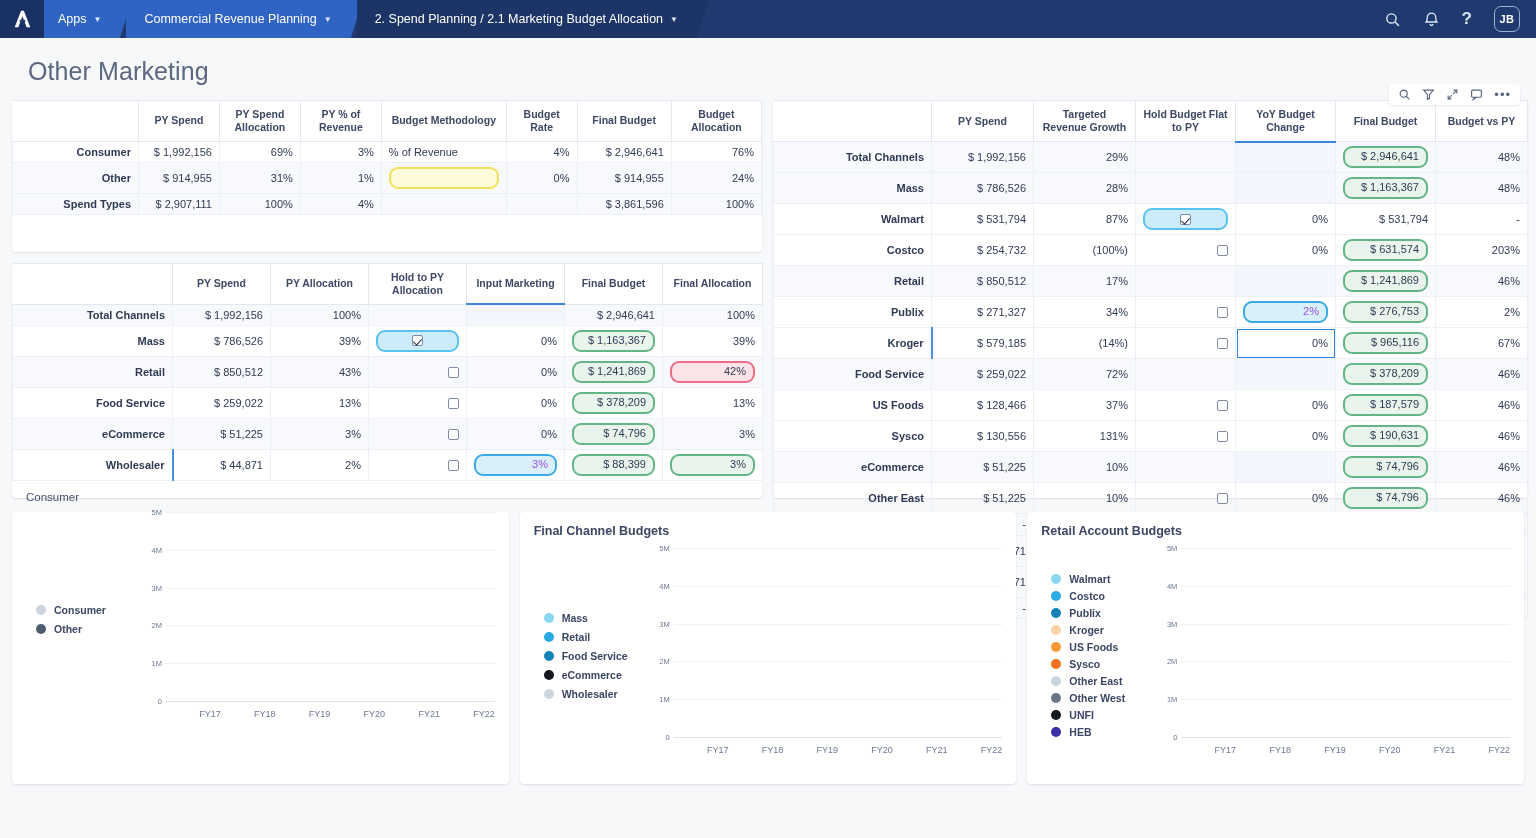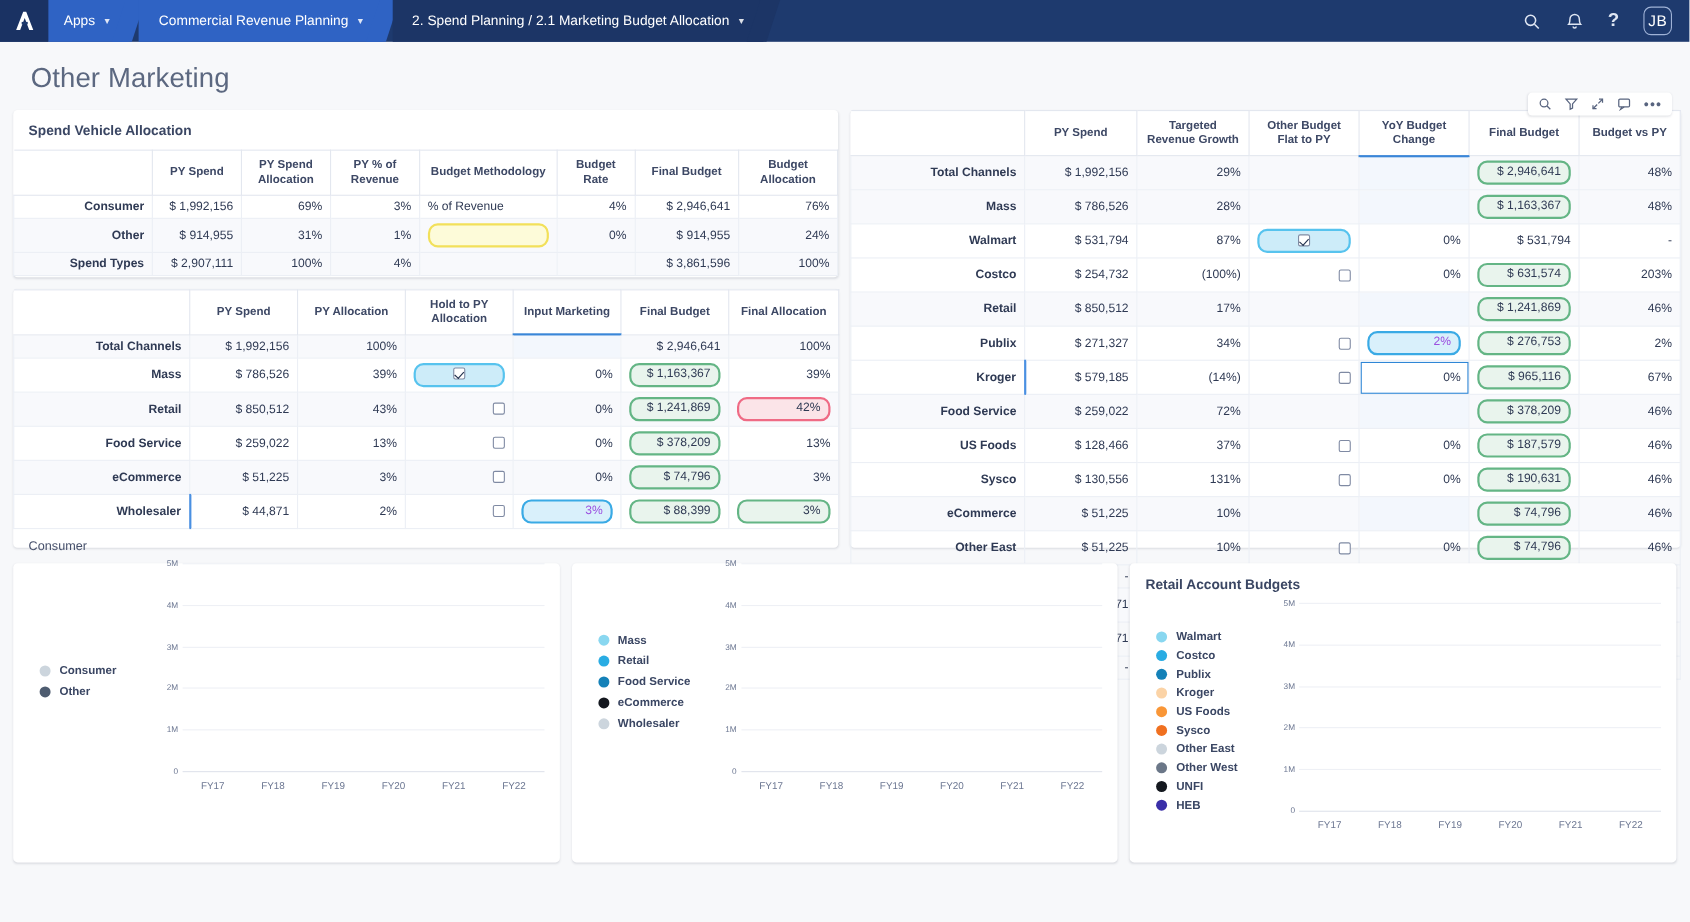--- a/index.html
+++ b/index.html
@@ -28,21 +28,21 @@
   .seg-skew {
     position:absolute; top:0; right:-9px; width:18px; height:100%;
     background:inherit; transform: skewX(-18deg); z-index:0;
   }
   .nav-seg > span { position: relative; z-index: 1; }
   .caret { font-size: 8px; opacity: .85; position: relative; z-index:1; }
   .nav-right { margin-left:auto; display:flex; align-items:center; gap:22px; padding-right:16px; }
   .nav-ico { color:#dfe6f3; cursor:pointer; display:flex; align-items:center; }
   .avatar {
     width:26px; height:26px; border-radius:7px; border:1.5px solid #9fb2d6;
-    color:#fff; font-size:14px; font-weight:normal; display:flex;
+    color:#fff; font-size:11px; font-weight:bold; display:flex;
     align-items:center; justify-content:center; letter-spacing:.4px; cursor:pointer;text-align:center;
   }
 
   
   .page-title {
     font-size: 25px; font-weight: 400; color:#5c6880;
     padding: 19px 0 0 28px; letter-spacing: .1px;
   }
 
   
@@ -117,21 +117,21 @@
   .yaxis { position:absolute; left:0; top:0; bottom:26px; width:26px; }
   .ytick { position:absolute; right:4px; font-size:7.5px; color:#6a7governance; color:#6c7792; transform:translateY(-50%); }
   .gridlines { position:absolute; left:26px; right:0; top:0; bottom:26px; }
   .gline { position:absolute; left:0; right:0; height:1px; background:#eef0f5; }
   .gline.base { background:#dfe3ec; }
   .bars { position:absolute; left:26px; right:0; top:0; bottom:26px; display:flex; align-items:flex-end; }
   .bargroup { flex:1; display:flex; flex-direction:column; justify-content:flex-end; align-items:center; height:100%; }
   .bar { width:38px; display:flex; flex-direction:column-reverse; }
   .seg { width:100%; }
   .xaxis { position:absolute; left:26px; right:0; bottom:0; height:26px; display:flex; }
-  .xlabel { flex:1; text-align:center; font-size:9px; color:#6c7792; padding-top:8px; }
+  .xlabel { flex:1; text-align:right; font-size:9px; color:#6c7792; padding-top:8px; }
 </style>
 </head>
 <body>
 
 <div class="topnav">
   <div class="logo-box">
     <svg width="22" height="22" viewBox="0 0 24 24">
       <path d="M11 3 L4 21 L8 21 L12.5 9 L17 21 L21 21 L14 3 Z" fill="#fff"></path>
       <rect x="9.5" y="13" width="6" height="2.4" fill="#1e3a6e"></rect>
     </svg>
@@ -173,21 +173,20 @@
   </div>
 </div>
 
 <div class="page-title">Other Marketing</div>
 
 <div class="grid-row">
 
   <div style="width:750px; display:flex; flex-direction:column; gap:11px;">
 
     <div class="card" style="height:152px;">
-      <div class="card-title">Spend Vehicle Allocation</div>
       <table class="grid">
         <colgroup>
           <col style="width:123px">
             <col style="width:79px">
             <col style="width:79px">
             <col style="width:79px">
           <col style="width:122px">
             <col style="width:69px">
             <col style="width:92px">
             <col style="width:88px">
@@ -380,21 +379,21 @@
           <col style="width:100px">
         <col style="width:100px">
           <col style="width:100px">
           <col style="width:92px">
       </colgroup>
       <thead>
           <tr id="ac-head">
             <th class="rowhdr"></th>
             <th>PY Spend</th>
             <th>Targeted Revenue Growth</th>
-            <th>Other Budget Flat to PY</th>
+            <th>Hold Budget Flat to PY</th>
             <th class="colsel">YoY Budget Change</th>
             <th>Final Budget</th>
             <th>Budget vs PY</th>
           </tr>
         </thead>
       <tbody id="ac-body">
           <tr class="alt">
             <td class="lbl i0">Total Channels</td>
             <td>$ 1,992,156</td>
             <td>29%</td>
@@ -644,20 +643,21 @@
             <div class="xlabel">FY18</div>
             <div class="xlabel">FY19</div>
             <div class="xlabel">FY20</div>
             <div class="xlabel">FY21</div>
             <div class="xlabel">FY22</div>
           </div>
         </div>
       </div>
     </div>
     <div class="card chart-card">
+      <div class="card-title">Final Channel Budgets</div>
       <div class="chart-body">
         <div class="legend">
           <div class="legend-item">
             <span class="dot" style="background: rgb(137, 215, 240);"></span>
             <span>Mass</span>
           </div>
           <div class="legend-item">
             <span class="dot" style="background: rgb(41, 172, 227);"></span>
             <span>Retail</span>
           </div>

